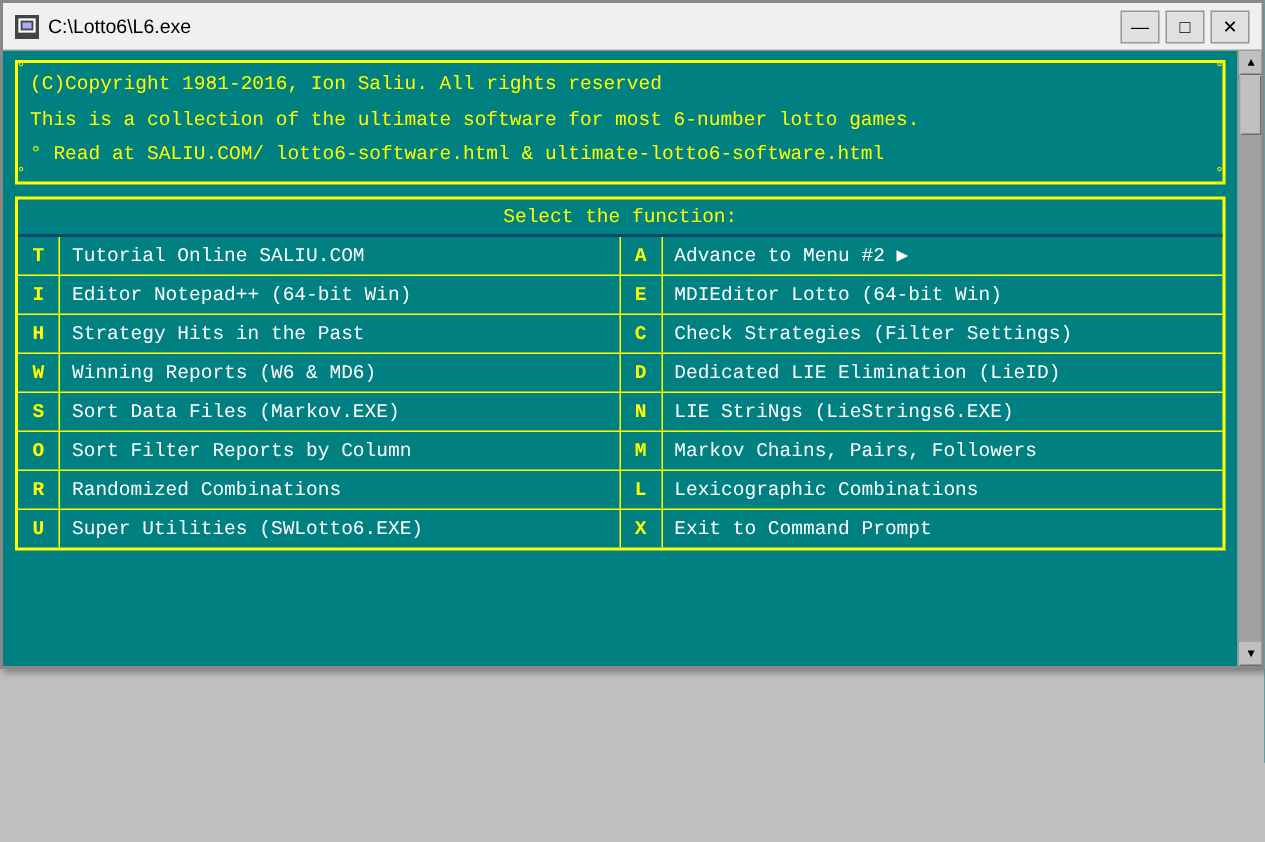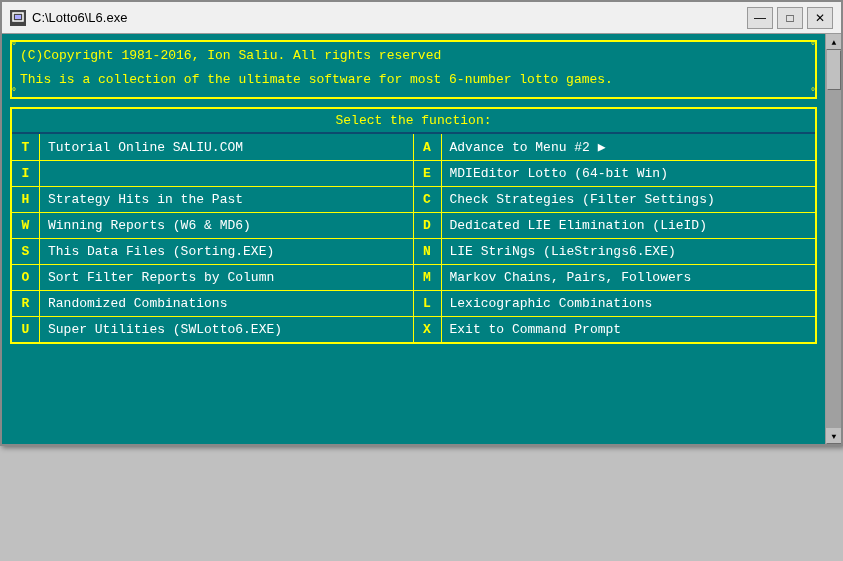--- a/index.html
+++ b/index.html
@@ -216,37 +216,39 @@
   <div class="content-area">
     <div class="terminal">
 
       <div class="info-area">
         <span class="dot dot-tl">°</span>
         <span class="dot dot-tr">°</span>
         <span class="dot dot-bl">°</span>
         <span class="dot dot-br">°</span>
         <div class="header-text">(C)Copyright 1981-2016, Ion Saliu. All rights reserved</div>
         <div class="header-text">This is a collection of the ultimate software for most 6-number lotto games.</div>
+        <div class="header-text">° Read at SALIU.COM/ lotto6-software.html &amp; ultimate-lotto6-software.html</div>
       </div>
 
       <div class="menu-outer">
         <div class="menu-title-row">Select the function:</div>
         <div class="menu-grid">
 
           <div class="menu-cell-left">
             <span class="menu-key">T</span>
             <span class="menu-label">Tutorial Online SALIU.COM</span>
           </div>
           <div class="menu-cell-right">
             <span class="menu-key">A</span>
             <span class="menu-label">Advance to Menu #2 ▶</span>
           </div>
 
           <div class="menu-cell-left">
             <span class="menu-key">I</span>
+            <span class="menu-label">Editor Notepad++ (64-bit Win)</span>
           </div>
           <div class="menu-cell-right">
             <span class="menu-key">E</span>
             <span class="menu-label">MDIEditor Lotto (64-bit Win)</span>
           </div>
 
           <div class="menu-cell-left">
             <span class="menu-key">H</span>
             <span class="menu-label">Strategy Hits in the Past</span>
           </div>
@@ -259,21 +261,21 @@
             <span class="menu-key">W</span>
             <span class="menu-label">Winning Reports (W6 &amp; MD6)</span>
           </div>
           <div class="menu-cell-right">
             <span class="menu-key">D</span>
             <span class="menu-label">Dedicated LIE Elimination (LieID)</span>
           </div>
 
           <div class="menu-cell-left">
             <span class="menu-key">S</span>
-            <span class="menu-label">This Data Files (Sorting.EXE)</span>
+            <span class="menu-label">Sort Data Files (Markov.EXE)</span>
           </div>
           <div class="menu-cell-right">
             <span class="menu-key">N</span>
             <span class="menu-label">LIE StriNgs (LieStrings6.EXE)</span>
           </div>
 
           <div class="menu-cell-left">
             <span class="menu-key">O</span>
             <span class="menu-label">Sort Filter Reports by Column</span>
           </div>

